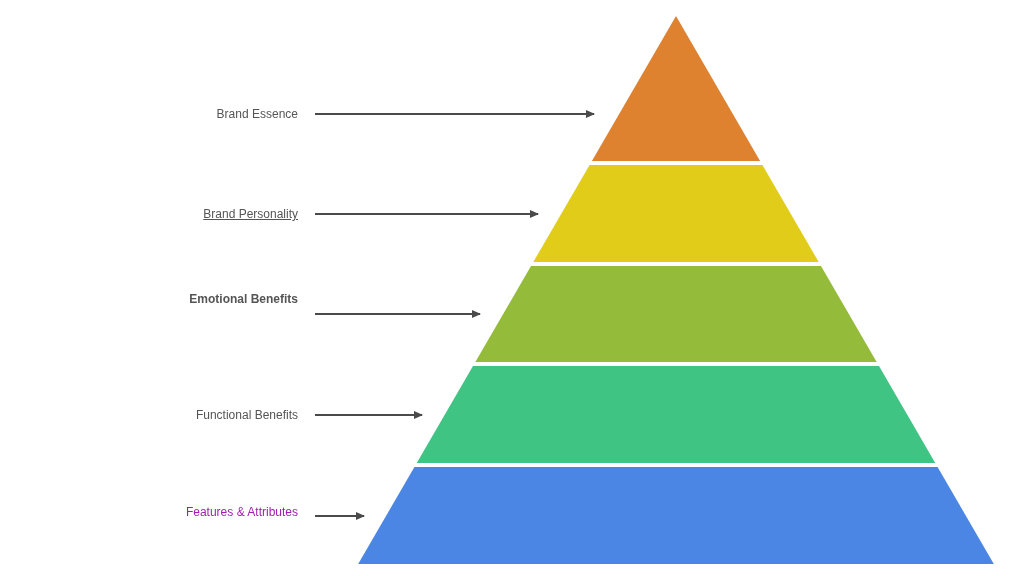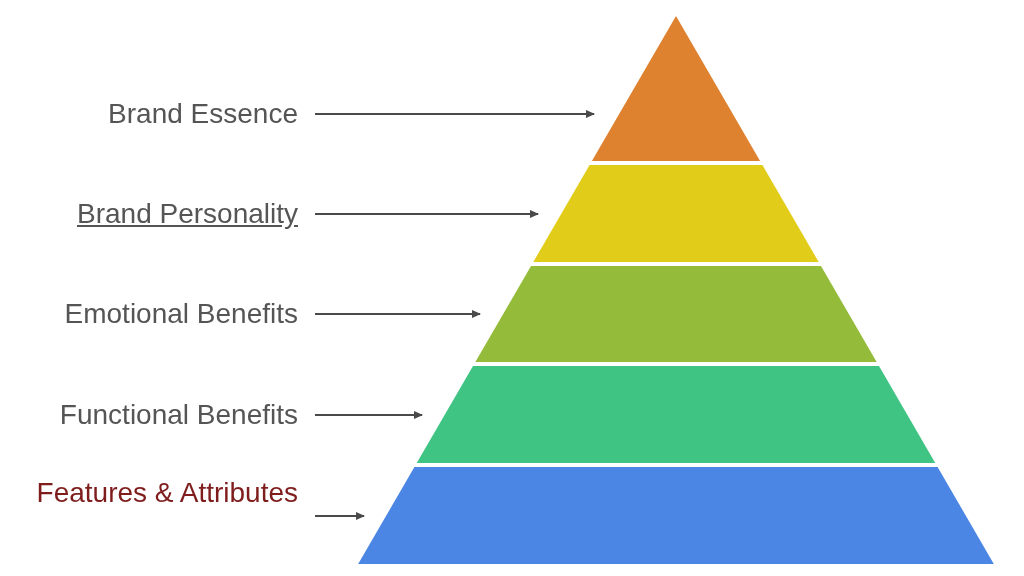--- a/index.html
+++ b/index.html
@@ -1,19 +1,19 @@
 <!DOCTYPE html>
 <html><head>
 <meta charset="utf-8">
 <style>
   html, body { margin: 0; padding: 0; background: #ffffff; }
   body { width: 1024px; height: 576px; position: relative; overflow: hidden;
          font-family: "Liberation Sans", "DejaVu Sans", sans-serif; }
   #canvas { position: absolute; left: 0; top: 0; width: 1024px; height: 576px; }
-  .label { position: absolute; right: 726px; font-size: 28px; color: #555555;
+  .label { position: absolute; right: 726px; font-size: 12px; color: #555555;
            white-space: nowrap; line-height: 24px; transform: translateY(-50%); }
 </style>
 </head>
 <body>
 
 <svg id="canvas" width="1024" height="576" viewBox="0 0 1024 576" xmlns="http://www.w3.org/2000/svg">
   <defs>
     <marker id="arrowhead" markerWidth="10" markerHeight="10" refX="8" refY="5" orient="auto" markerUnits="userSpaceOnUse">
       <path d="M0,1 L9,5 L0,9 Z" fill="#4A4A4A"></path>
     </marker>
@@ -30,16 +30,16 @@
       <line x1="315" y1="214" x2="538" y2="214" stroke="#4A4A4A" stroke-width="2" marker-end="url(#arrowhead)"></line>
       <line x1="315" y1="314" x2="480" y2="314" stroke="#4A4A4A" stroke-width="2" marker-end="url(#arrowhead)"></line>
       <line x1="315" y1="415" x2="422" y2="415" stroke="#4A4A4A" stroke-width="2" marker-end="url(#arrowhead)"></line>
       <line x1="315" y1="516" x2="364" y2="516" stroke="#4A4A4A" stroke-width="2" marker-end="url(#arrowhead)"></line>
     </g>
 </svg>
 
 <div id="labels">
   <div class="label" style="top: 114px; color: rgb(85, 85, 85);">Brand Essence</div>
   <div class="label" style="top: 214px; color: rgb(85, 85, 85); text-decoration: underline;">Brand Personality</div>
-  <div class="label" style="top: 314px; color: rgb(85, 85, 85);">Emotional Benefits</div>
+  <div class="label" style="top: 299px; color: rgb(85, 85, 85); font-weight: bold;">Emotional Benefits</div>
   <div class="label" style="top: 415px; color: rgb(85, 85, 85);">Functional Benefits</div>
-  <div class="label" style="top: 493px; color: #7f1d1d;">Features &amp; Attributes</div>
+  <div class="label" style="top: 512px; color: #a21caf;">Features &amp; Attributes</div>
 </div>
 
 </body></html>

